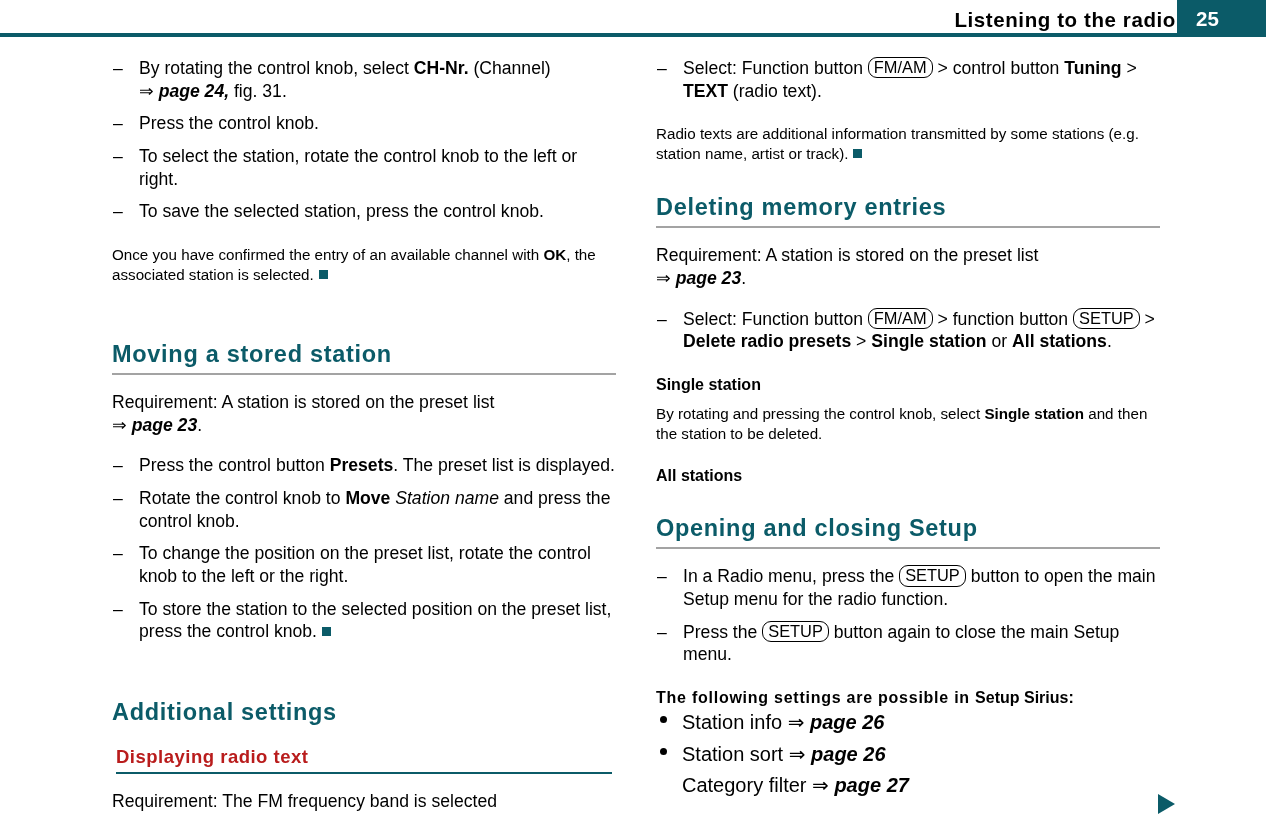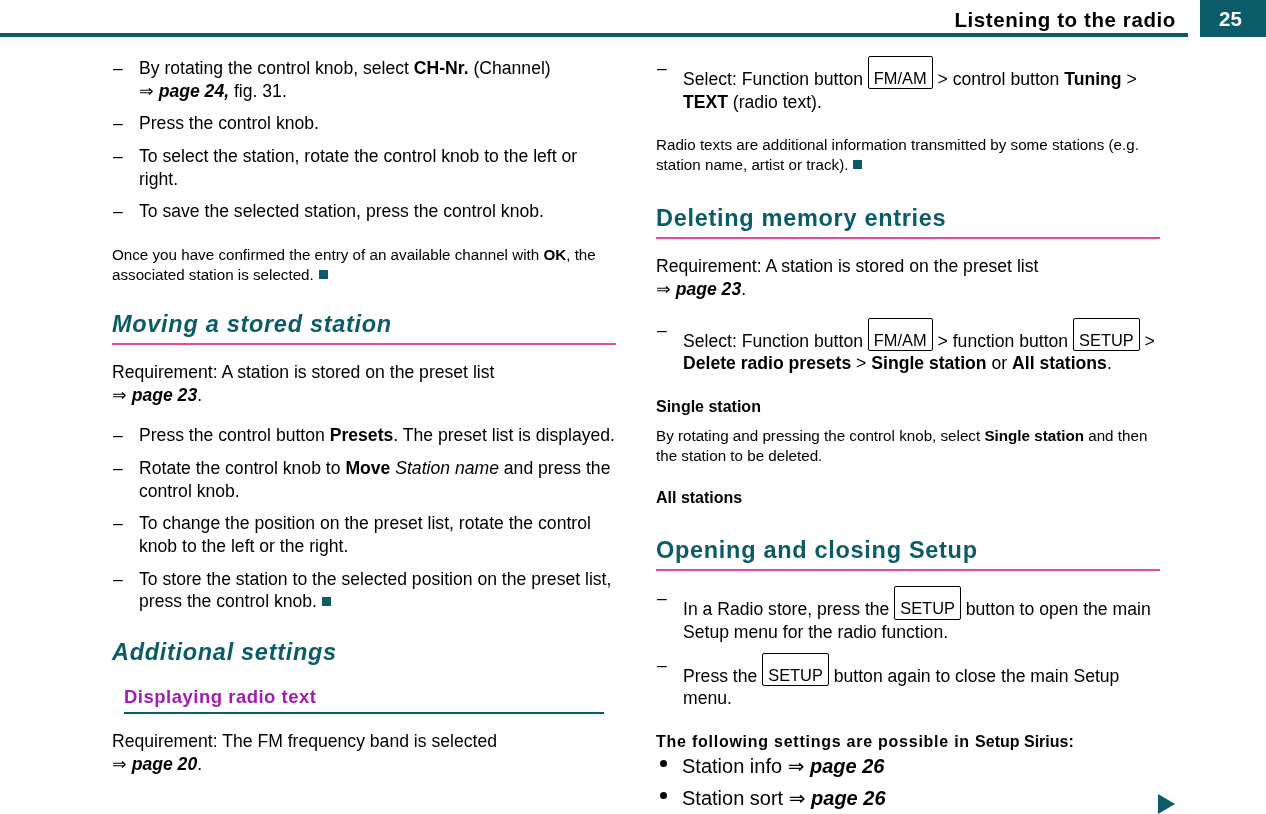--- a/index.html
+++ b/index.html
@@ -32,21 +32,21 @@
     font-size: 20.5px;
     font-weight: bold;
     letter-spacing: 0.6px;
     color: #000000;
     white-space: nowrap;
   }
   .header-page-block {
     position: absolute;
     right: 0;
     top: 0;
-    width: 66px;
+    width: 89px;
     height: 37px;
     background: #0b5b68;
   }
   .header-page-number {
     position: absolute;
     left: 19px;
     top: 7px;
     font-size: 20.5px;
     font-weight: bold;
     color: #ffffff;
@@ -71,29 +71,29 @@
   
   .h1-teal {
     color: #0b5b68;
     font-size: 23.5px;
     font-weight: bold;
     letter-spacing: 0.7px;
     margin: 0;
     line-height: 1.12;
   }
   .h1-teal.ruled {
-    border-bottom: 2px solid #ec4899;
+    border-bottom: 2px solid #a3a3a3;
     padding-bottom: 6px;
   }
   .h2-teal {
-    color: #a21caf;
+    color: #b91c1c;
     font-size: 18.5px;
     font-weight: bold;
     letter-spacing: 0.5px;
-    margin: 12px;
+    margin: 4px;
     line-height: 1.12;
     border-bottom: 2px solid #0b5b68;
     padding-bottom: 4px;
   }
   .h3-black {
     color: #000000;
     font-size: 16px;
     font-weight: bold;
     margin: 0;
     line-height: 1.2;
@@ -152,22 +152,22 @@
     width: 7px;
     height: 7px;
     background: #000;
     border-radius: 50%;
   }
 
   
   .keycap {
     display: inline-block;
     border: 1.6px solid #000;
-    border-radius: 2px;
-    padding: 12px 5px 1px 5px;
+    border-radius: 9px;
+    padding: 0px 5px 1px 5px;
     line-height: 1.12;
     font-size: 16.4px;
     font-weight: normal;
     white-space: nowrap;
     position: relative;
     top: -1px;
   }
 
   
   .end-square {
@@ -191,21 +191,21 @@
     border-left: 17px solid #0b5b68;
   }
 
   .arrow-glyph { font-family: "DejaVu Sans", sans-serif; }
 
   .sp-before-10 { margin-top: 10px; }
   .sp-before-18 { margin-top: 18px; }
   .sp-before-22 { margin-top: 22px; }
   .sp-before-26 { margin-top: 16px; }
   .sp-before-30 { margin-top: 30px; }
-  .sp-before-38 { margin-top: 26px; font-style: italic; }
+  .sp-before-38 { margin-top: 56px; }
 </style>
 </head>
 <body>
 
 <div id="page-header">
   <div class="header-title">Listening to the radio</div>
   <div class="header-page-block">
     <span class="header-page-number">25</span>
   </div>
   <div class="header-rule"></div>
@@ -290,21 +290,21 @@
   <h3 class="h3-black sp-before-22">Single station</h3>
   <p class="note-text sp-before-10"><span>By rotating and pressing the control knob, select </span><span class="bold">Single station</span><span> and then the station to be deleted.</span></p>
 
   <h3 class="h3-black sp-before-22">All stations</h3>
 
   <h2 class="h1-teal ruled sp-before-30">Opening and closing Setup</h2>
 
   <ul class="dash-list sp-before-26">
     <li class="dash-item">
       <span class="marker">–</span>
-      <span><span>In a Radio store, press the </span><span class="keycap">SETUP</span><span> button to open the main Setup menu for the radio function.</span></span>
+      <span><span>In a Radio menu, press the </span><span class="keycap">SETUP</span><span> button to open the main Setup menu for the radio function.</span></span>
     </li>
     <li class="dash-item sp-before-10">
       <span class="marker">–</span>
       <span><span>Press the </span><span class="keycap">SETUP</span><span> button again to close the main Setup menu.</span></span>
     </li>
   </ul>
 
   <p class="h3-spaced sp-before-22"><span>The following settings are possible in </span><span class="tight">Setup Sirius</span><span class="tight">:</span></p>
 
   <ul class="bullet-list">

